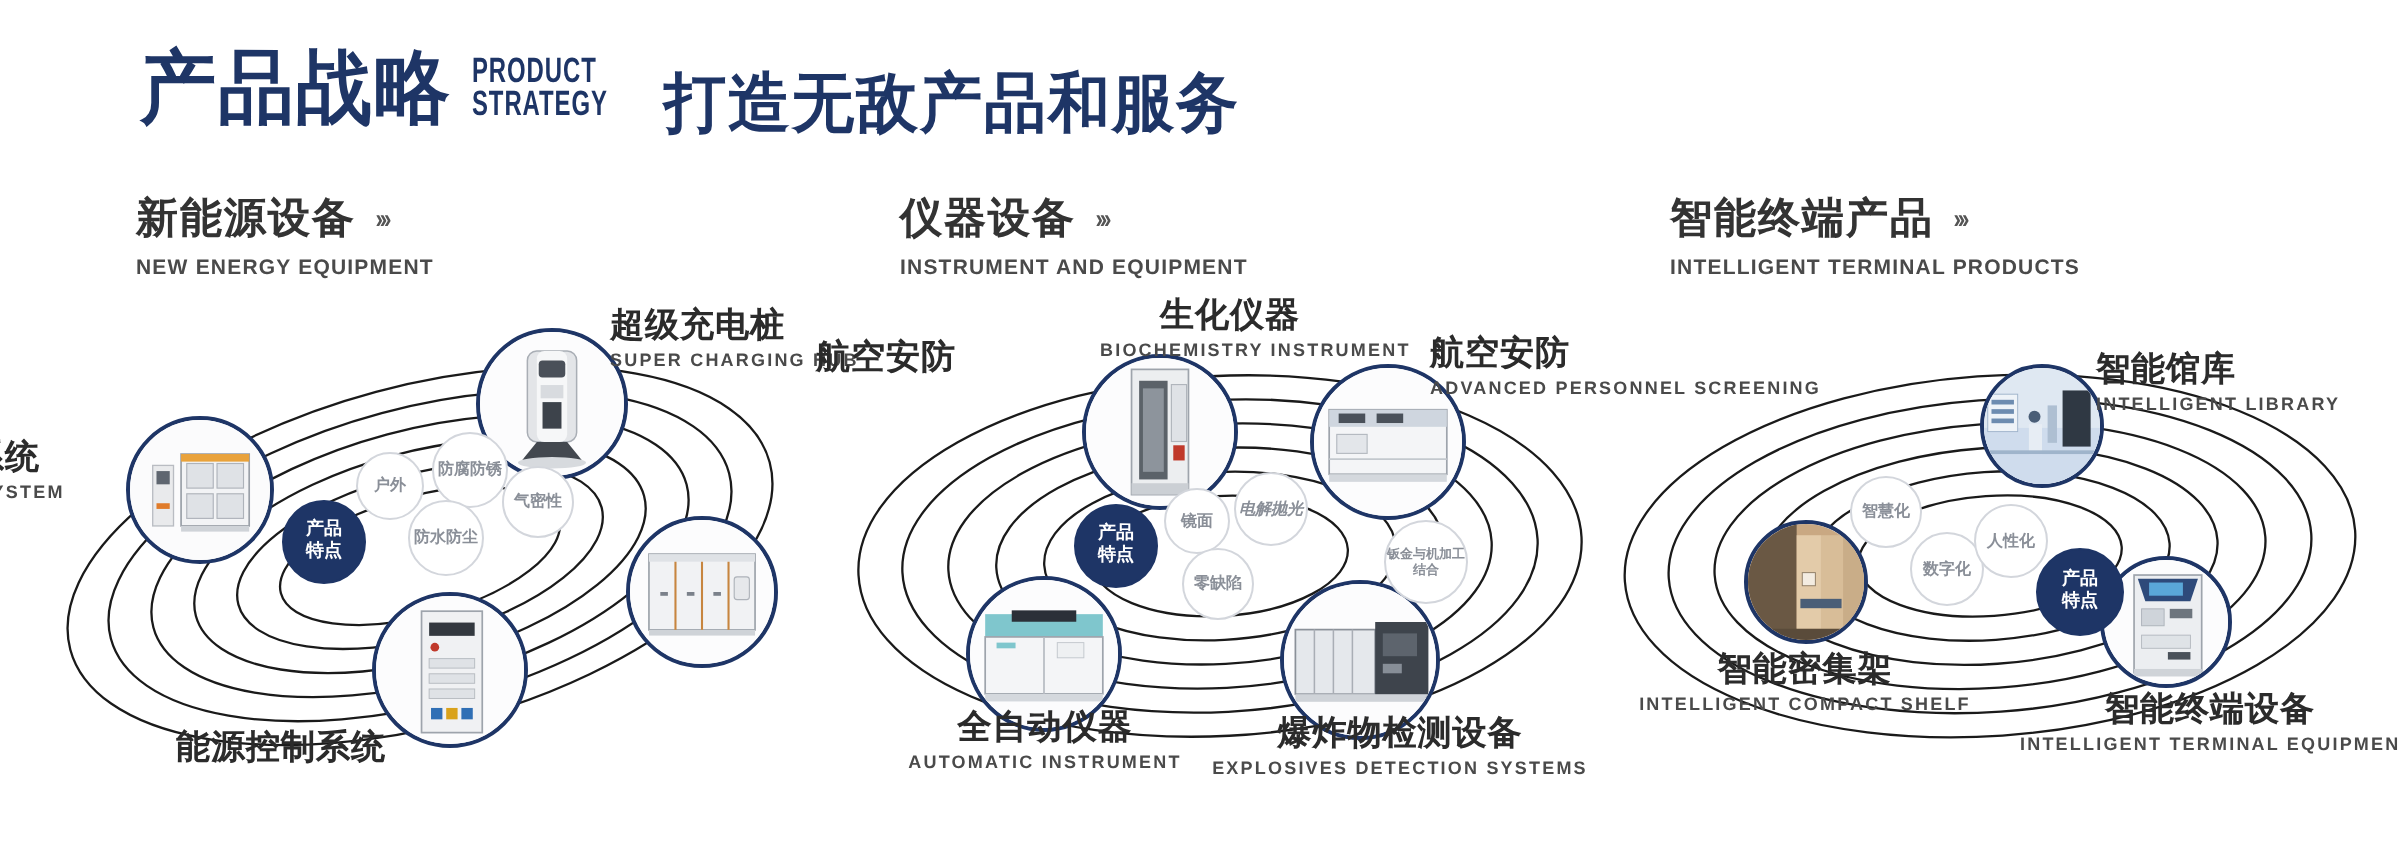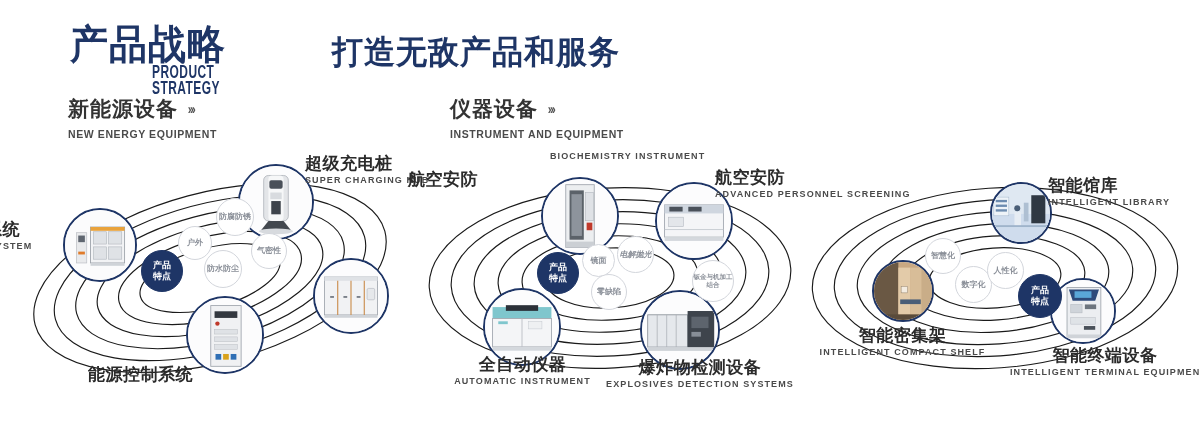--- a/index.html
+++ b/index.html
@@ -9,21 +9,21 @@
     background:#ffffff;
     font-family:"Liberation Sans","DejaVu Sans",sans-serif;
     overflow:hidden;
     position:relative;
     color:#2b2b2b;
   }
   .page{position:absolute;inset:0;}
 
   
   .header{position:absolute;left:0;top:0;width:1200px;height:88px;}
-  .brand{position:absolute;left:70px;top:26px;display:flex;align-items:flex-end;gap:10px;flex-direction:column;}
+  .brand{position:absolute;left:70px;top:26px;display:flex;align-items:flex-end;gap:10px;}
   .brand-cn{
     font-size:38px;font-weight:bold;letter-spacing:1px;
     color:#1e3566;line-height:1;
     font-family:"DejaVu Sans","Liberation Sans",sans-serif;
     transform:scaleY(1.06);transform-origin:bottom left;
   }
   .brand-en{
     color:#1e3566;font-weight:bold;font-size:13px;line-height:12px;
     letter-spacing:0.5px;padding-bottom:3px;
     transform:scaleY(1.35) scaleX(0.92);transform-origin:bottom left;
@@ -115,20 +115,24 @@
   <div class="sec-title" style="left:450px;top:95px;">
     <span class="cn">仪器设备</span><span class="arrows">›››</span>
     <span class="en">INSTRUMENT AND EQUIPMENT</span>
   </div>
 
   <div class="sec-title" style="left:68px;top:95px;">
     <span class="cn">新能源设备</span><span class="arrows">›››</span>
     <span class="en">NEW ENERGY EQUIPMENT</span>
   </div>
 
+  <div class="sec-title" style="left:835px;top:95px;">
+    <span class="cn">智能终端产品</span><span class="arrows">›››</span>
+    <span class="en">INTELLIGENT TERMINAL PRODUCTS</span>
+  </div>
 
   <div class="diagram" style="left:10px;">
 
     <svg class="rings" viewBox="0 0 400 265">
       <g transform="translate(200,128) rotate(-15)" fill="none" stroke="#1a1a1a" stroke-width="1.15">
         <ellipse rx="72" ry="30"></ellipse>
         <ellipse rx="94" ry="41"></ellipse>
         <ellipse rx="116" ry="52"></ellipse>
         <ellipse rx="138" ry="63"></ellipse>
         <ellipse rx="160" ry="74"></ellipse>
@@ -203,21 +207,21 @@
         <rect x="45" y="59" width="6" height="6" fill="#2f6fb5"></rect>
       </svg>
     </div>
     <div class="lbl" style="left:78px;top:215px;width:200px;">
       <span class="cn">能源控制系统</span>
     </div>
 
     <div class="bub ghost" style="left:168px;top:76px;width:34px;height:34px;">
       <span>户外</span>
     </div>
-    <div class="bub ghost" style="left:206px;top:48px;width:38px;height:38px;">
+    <div class="bub ghost" style="left:206px;top:66px;width:38px;height:38px;">
       <span>防腐防锈</span>
     </div>
     <div class="bub ghost" style="left:194px;top:100px;width:38px;height:38px;">
       <span>防水防尘</span>
     </div>
     <div class="bub ghost" style="left:241px;top:83px;width:36px;height:36px;">
       <span>气密性</span>
     </div>
     <div class="bub main" style="left:131px;top:100px;width:42px;height:42px;">
       <span>
@@ -245,20 +249,21 @@
         <rect width="78" height="78" fill="#fcfcfd"></rect>
         <rect x="24" y="6" width="30" height="66" fill="#eceef0" stroke="#9ea4ac" stroke-width="0.9"></rect>
         <rect x="28" y="12" width="15" height="52" fill="#5b6269"></rect>
         <rect x="30" y="16" width="11" height="44" fill="#8d949c"></rect>
         <rect x="45" y="14" width="8" height="30" fill="#dfe2e6" stroke="#b0b5bc" stroke-width="0.6"></rect>
         <rect x="46" y="46" width="6" height="8" fill="#c0392b"></rect>
         <rect x="24" y="66" width="30" height="6" fill="#cbcfd4"></rect>
       </svg>
     </div>
     <div class="lbl c" style="left:140px;top:-1px;width:130px;">
+      <span class="cn">生化仪器</span>
       <span class="en">BIOCHEMISTRY INSTRUMENT</span>
     </div>
     <div class="lbl" style="left:-2px;top:20px;width:90px;">
       <span class="cn">航空安防</span>
     </div>
 
     <div class="pc" style="left:245px;top:32px;width:78px;height:78px;">
       <svg class="art" viewBox="0 0 78 78">
         <rect width="78" height="78" fill="#fcfcfd"></rect>
         <rect x="8" y="22" width="62" height="34" fill="#f4f5f7" stroke="#9ea4ac" stroke-width="0.9"></rect>

